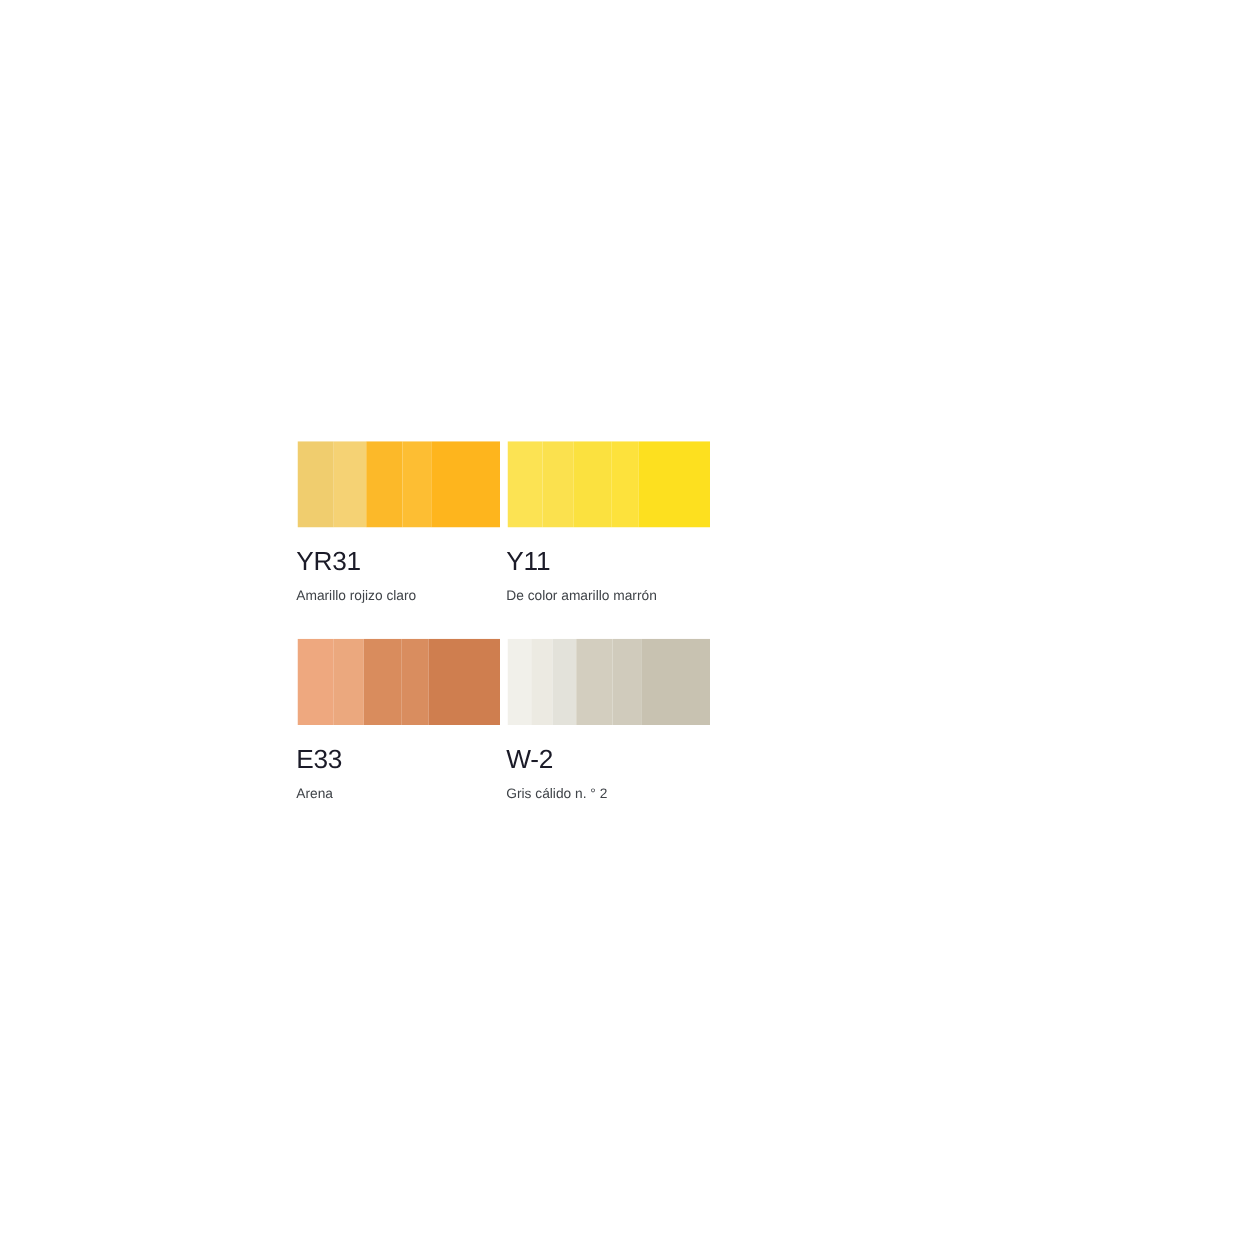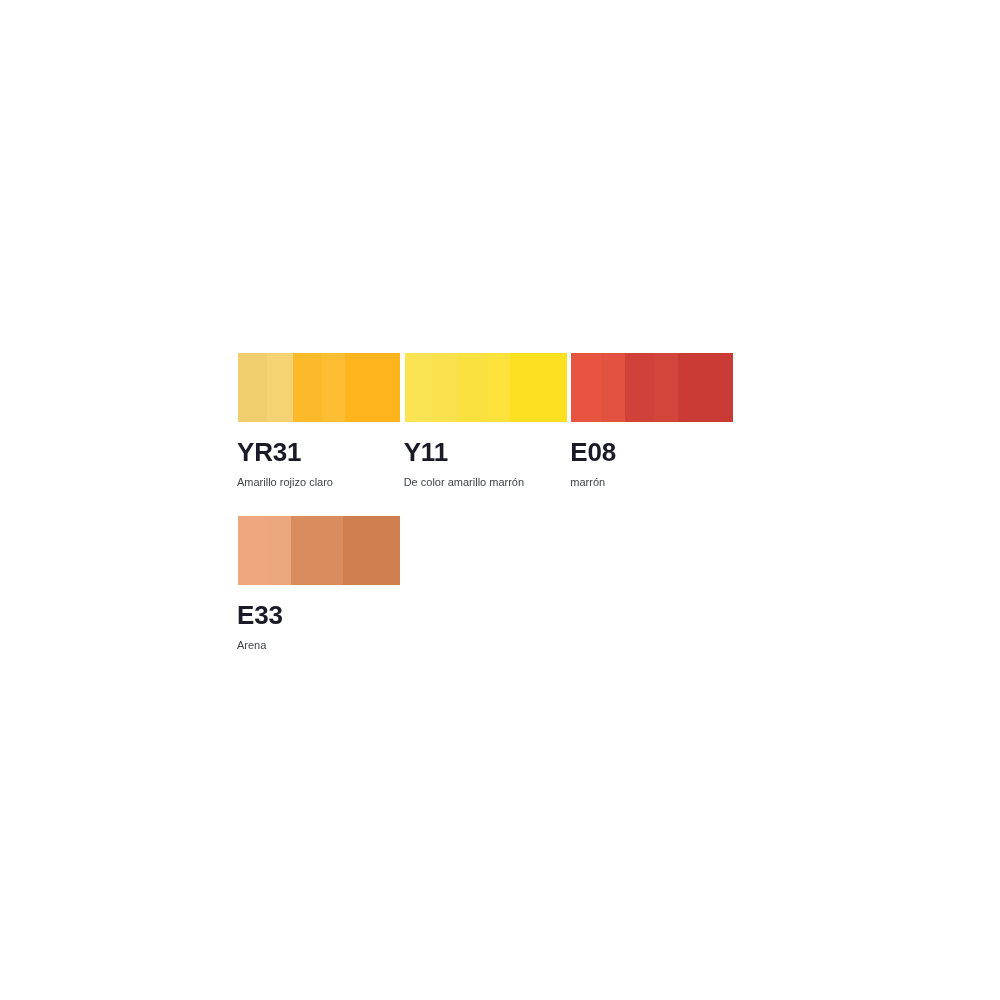--- a/index.html
+++ b/index.html
@@ -44,22 +44,22 @@
     box-sizing: border-box;
   }
 
   .swatch-chip .band {
     position: absolute;
     top: 0;
     bottom: 0;
   }
 
   .swatch-code {
-    font-size: 26px;
-    font-weight: bold;
+    font-size: 21px;
+    font-weight: normal;
     color: #1b1b28;
     letter-spacing: -0.2px;
     line-height: 1;
     margin-top: 16px;
     white-space: nowrap;
   }
 
   .swatch-desc {
     font-size: 11px;
     font-weight: normal;
@@ -93,45 +93,46 @@
           <div class="band" style="left: 0%; width: 17%; background: rgb(252, 227, 83);"></div>
           <div class="band" style="left: 17%; width: 16%; background: rgb(251, 225, 78);"></div>
           <div class="band" style="left: 33%; width: 18%; background: rgb(251, 225, 63);"></div>
           <div class="band" style="left: 51%; width: 14%; background: rgb(253, 226, 60);"></div>
           <div class="band" style="left: 65%; width: 35%; background: rgb(253, 224, 31);"></div>
         </div>
       <div class="swatch-code">Y11</div>
       <div class="swatch-desc">De color amarillo marrón</div>
     </div>
 
-    <div class="swatch-card">
-      <div class="swatch-chip">
-          <div class="band" style="left: 0%; width: 18%; background: rgb(231, 84, 63);"></div>
-          <div class="band" style="left: 18%; width: 15%; background: rgb(227, 82, 65);"></div>
-          <div class="band" style="left: 33%; width: 18%; background: rgb(207, 65, 57);"></div>
-          <div class="band" style="left: 51%; width: 15%; background: rgb(210, 69, 59);"></div>
-          <div class="band" style="left: 66%; width: 34%; background: rgb(201, 59, 52);"></div>
-        </div>
-      <div class="swatch-code">E08</div>
-      <div class="swatch-desc">marrón</div>
-    </div>
 
   </div>
 
   <div class="swatch-row">
 
     <div class="swatch-card">
       <div class="swatch-chip">
           <div class="band" style="left: 0%; width: 18%; background: rgb(238, 168, 127);"></div>
           <div class="band" style="left: 18%; width: 15%; background: rgb(235, 168, 126);"></div>
           <div class="band" style="left: 33%; width: 18%; background: rgb(217, 140, 93);"></div>
           <div class="band" style="left: 51%; width: 14%; background: rgb(217, 141, 95);"></div>
           <div class="band" style="left: 65%; width: 35%; background: rgb(207, 126, 79);"></div>
         </div>
       <div class="swatch-code">E33</div>
       <div class="swatch-desc">Arena</div>
     </div>
 
 
+    <div class="swatch-card">
+      <div class="swatch-chip">
+          <div class="band" style="left: 0%; width: 12%; background: rgb(241, 240, 234);"></div>
+          <div class="band" style="left: 12%; width: 10%; background: rgb(236, 234, 226);"></div>
+          <div class="band" style="left: 22%; width: 12%; background: rgb(227, 226, 218);"></div>
+          <div class="band" style="left: 34%; width: 18%; background: rgb(211, 206, 191);"></div>
+          <div class="band" style="left: 52%; width: 14%; background: rgb(208, 203, 188);"></div>
+          <div class="band" style="left: 66%; width: 34%; background: rgb(200, 194, 177);"></div>
+        </div>
+      <div class="swatch-code">W-2</div>
+      <div class="swatch-desc">Gris cálido n. ° 2</div>
+    </div>
 
   </div>
 
 </div>
 
 </body></html>

